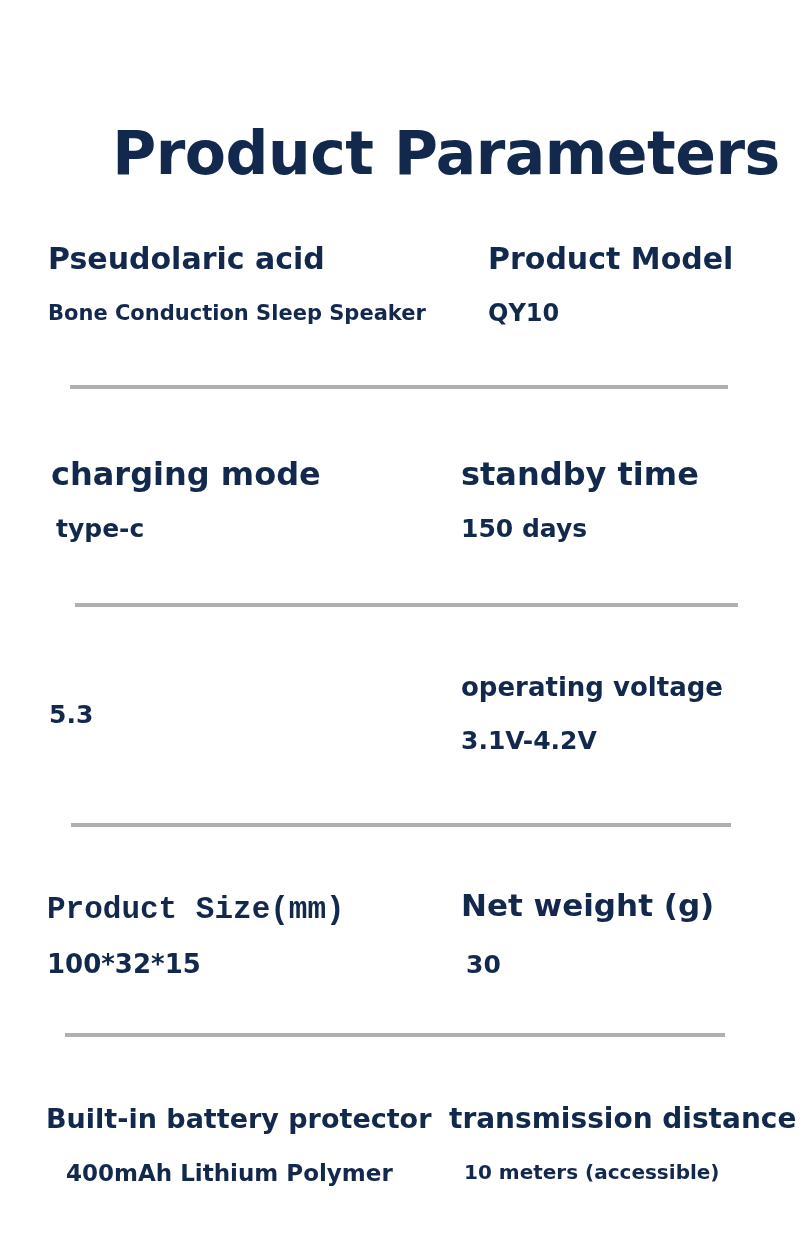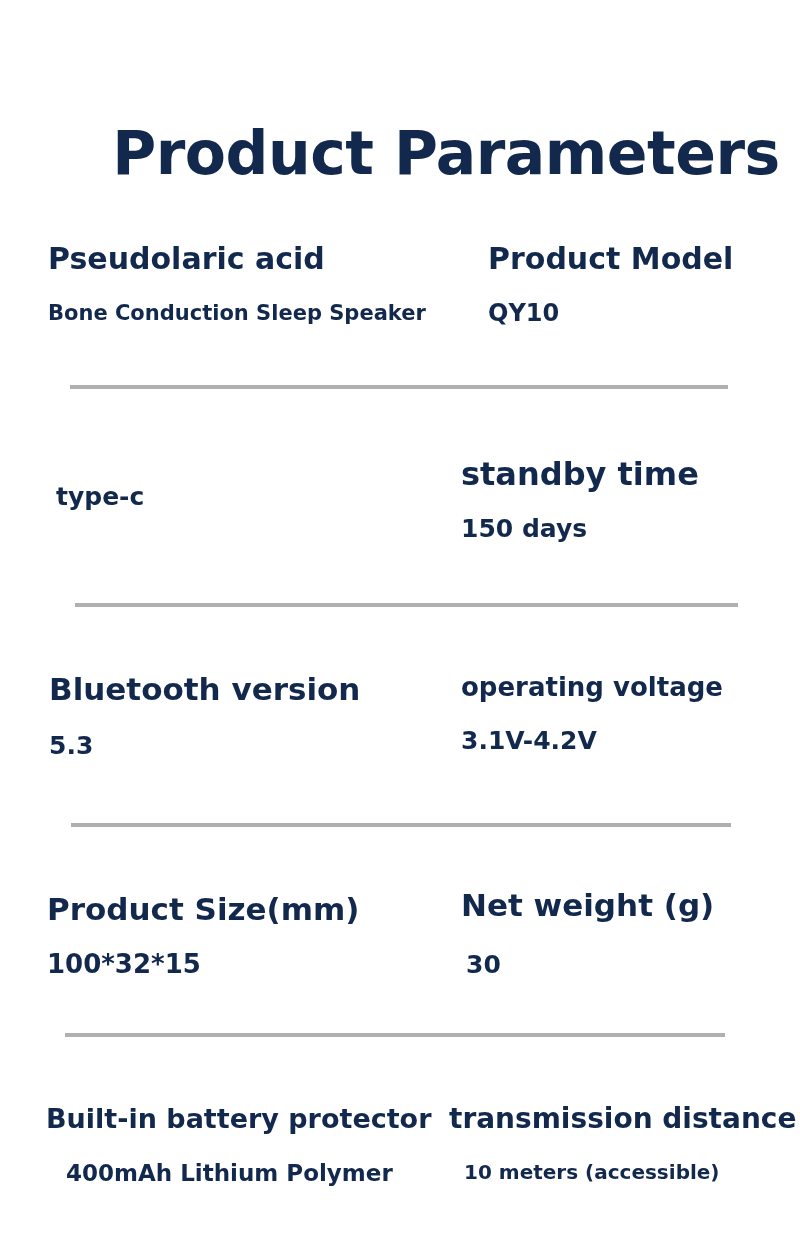--- a/index.html
+++ b/index.html
@@ -95,46 +95,46 @@
     <div class="spec-cell cell-right" style="left:482px;margin-left:6px;">
       <div class="spec-label" style="font-size:30px;">Product Model</div>
       <div class="spec-value" style="font-size:24px;margin-top:27px;">QY10</div>
     </div>
   </div>
 
   <div class="divider" style="left:70px; top:385px; width:658px;"></div>
 
   <div class="spec-row" style="top:458px;">
     <div class="spec-cell cell-left" style="left:51px;">
+      <div class="spec-label" style="font-size:32px;">charging mode</div>
       <div class="spec-value" style="font-size:25px;margin-top:26px;margin-left:5px;">type-c</div>
     </div>
     <div class="spec-cell cell-right" style="left:461px;">
       <div class="spec-label" style="font-size:32px;">standby time</div>
       <div class="spec-value" style="font-size:25px;margin-top:26px;">150 days</div>
     </div>
   </div>
 
   <div class="divider" style="left:75px; top:603px; width:663px;"></div>
 
   <div class="spec-row" style="top:674px;">
     <div class="spec-cell cell-left" style="left:49px;">
-      <div class="spec-label" style="font-size:31px;">Bluetooth version</div>
       <div class="spec-value" style="font-size:25px;margin-top:28px;">5.3</div>
     </div>
     <div class="spec-cell cell-right" style="left:461px;">
       <div class="spec-label" style="font-size:26px;">operating voltage</div>
       <div class="spec-value" style="font-size:25px;margin-top:28px;">3.1V-4.2V</div>
     </div>
   </div>
 
   <div class="divider" style="left:71px; top:823px; width:660px;"></div>
 
   <div class="spec-row" style="top:894px;">
     <div class="spec-cell cell-left" style="left:47px;">
-      <div class="spec-label" style="font-size:31px;">Product Size(mm)</div>
+      <div class="spec-label" style="font-size:31px;font-family:Liberation Mono, monospace;">Product Size(mm)</div>
       <div class="spec-value" style="font-size:26px;margin-top:26px;">100*32*15</div>
     </div>
     <div class="spec-cell cell-right" style="left:461px;top:-4px;">
       <div class="spec-label" style="font-size:31px;">Net weight (g)</div>
       <div class="spec-value" style="font-size:25px;margin-top:31px;margin-left:5px;">30</div>
     </div>
   </div>
 
   <div class="divider" style="left:65px; top:1033px; width:660px;"></div>
 

